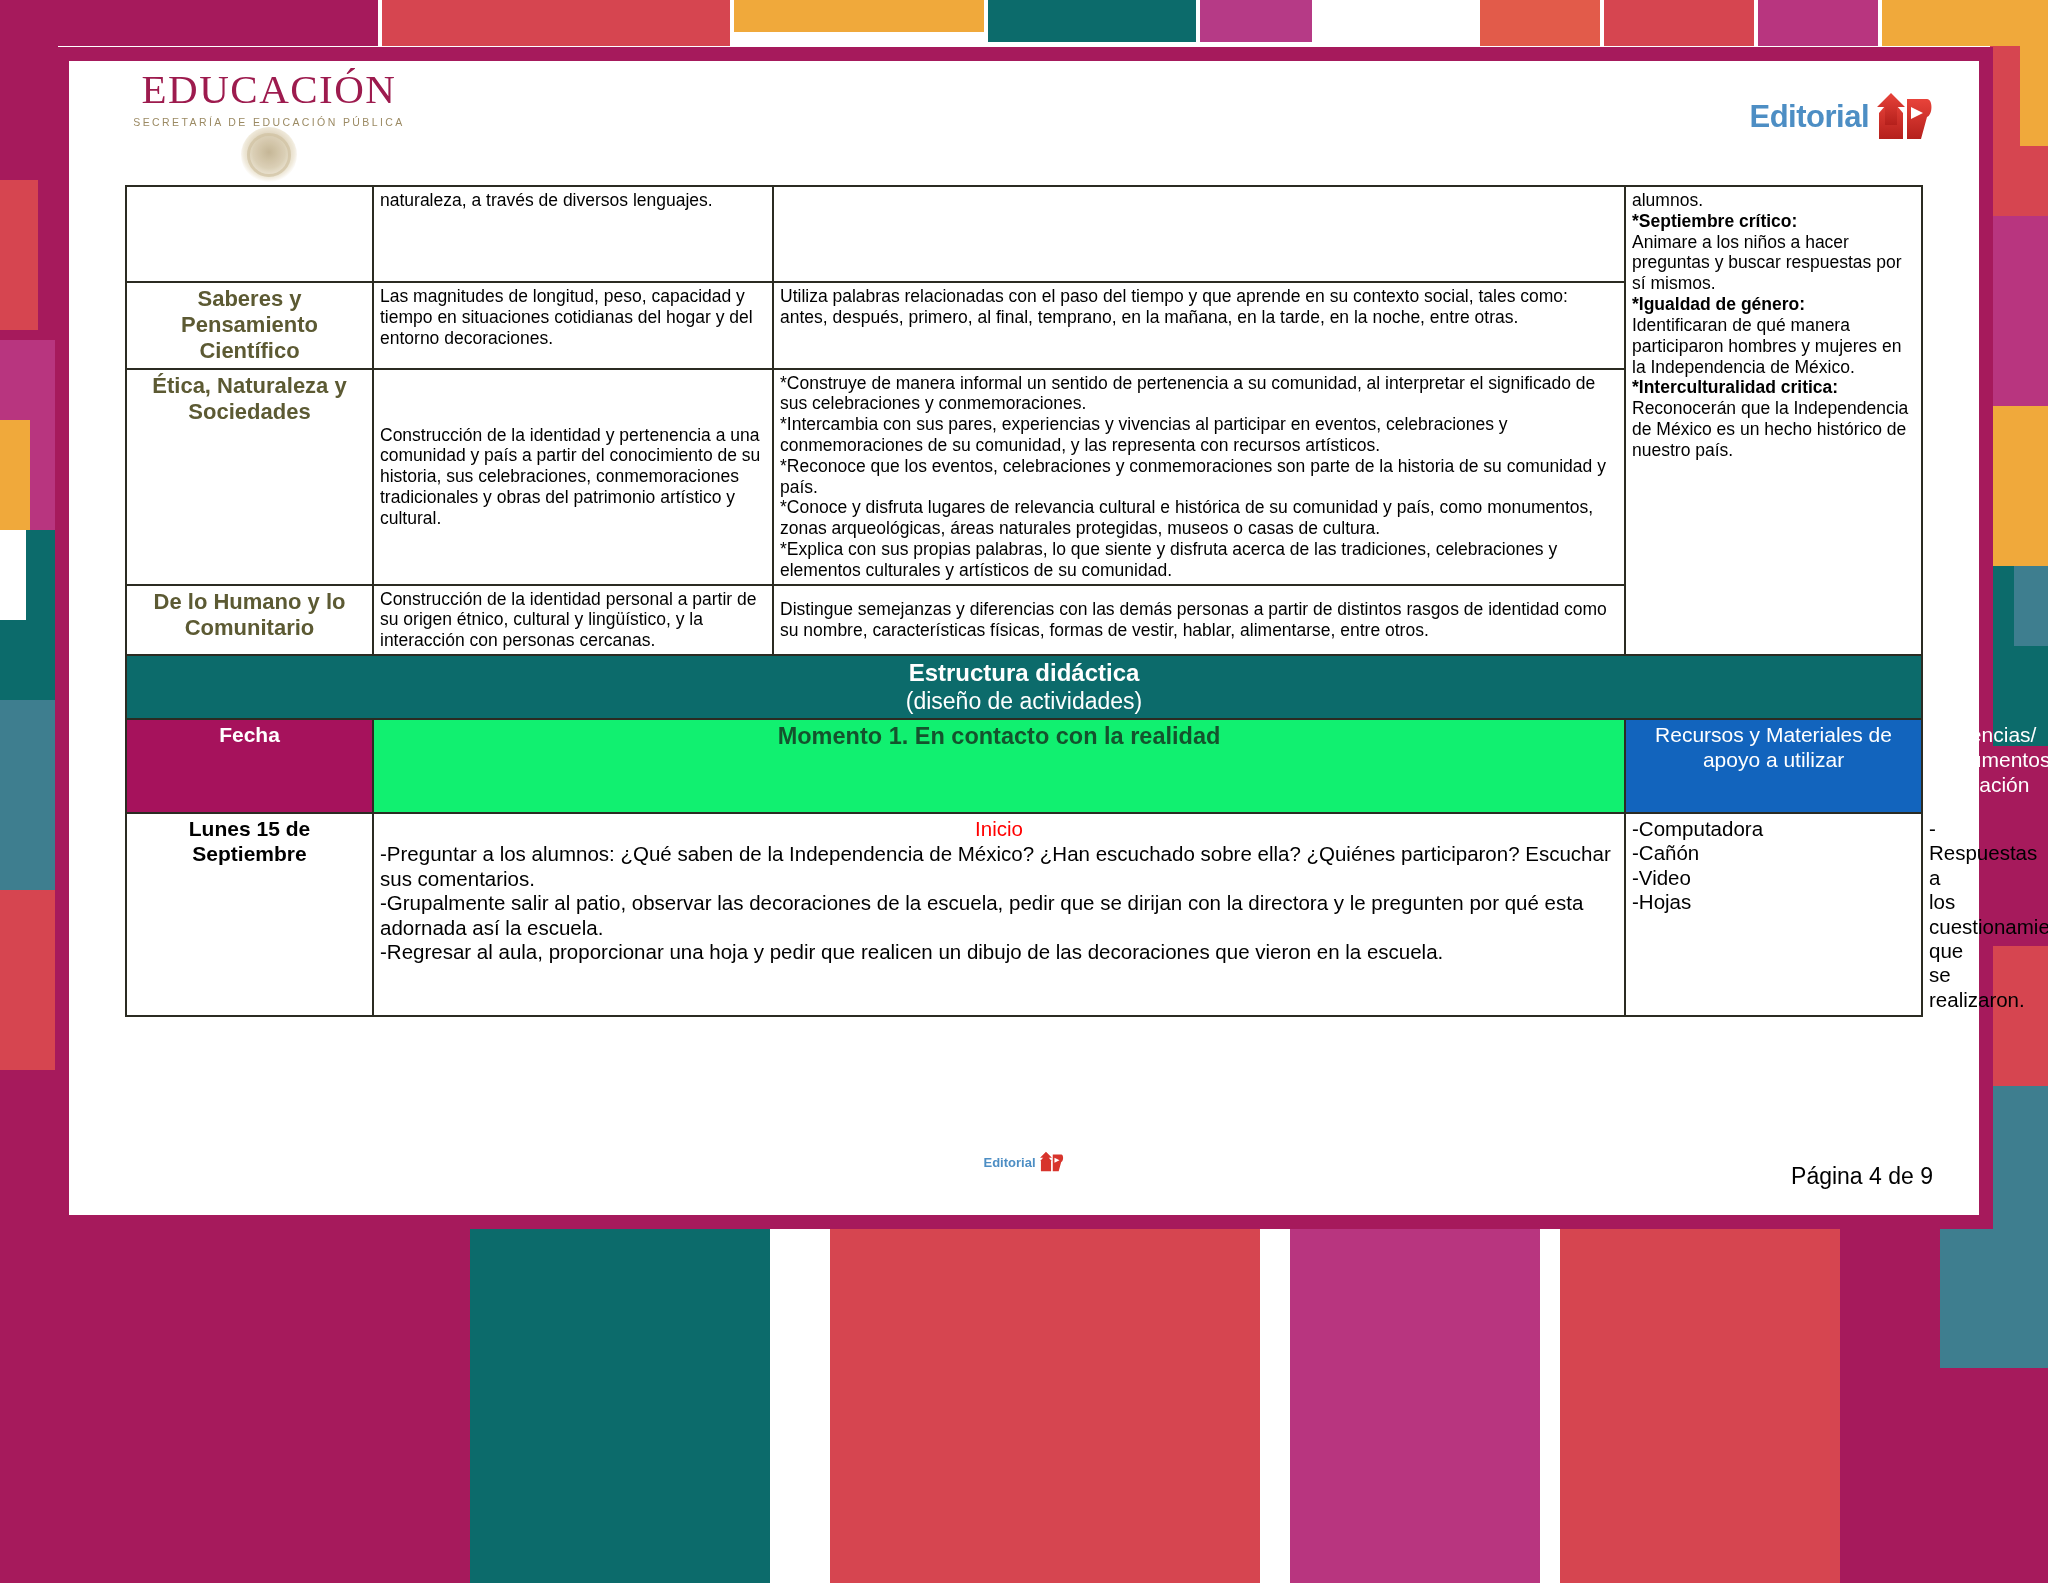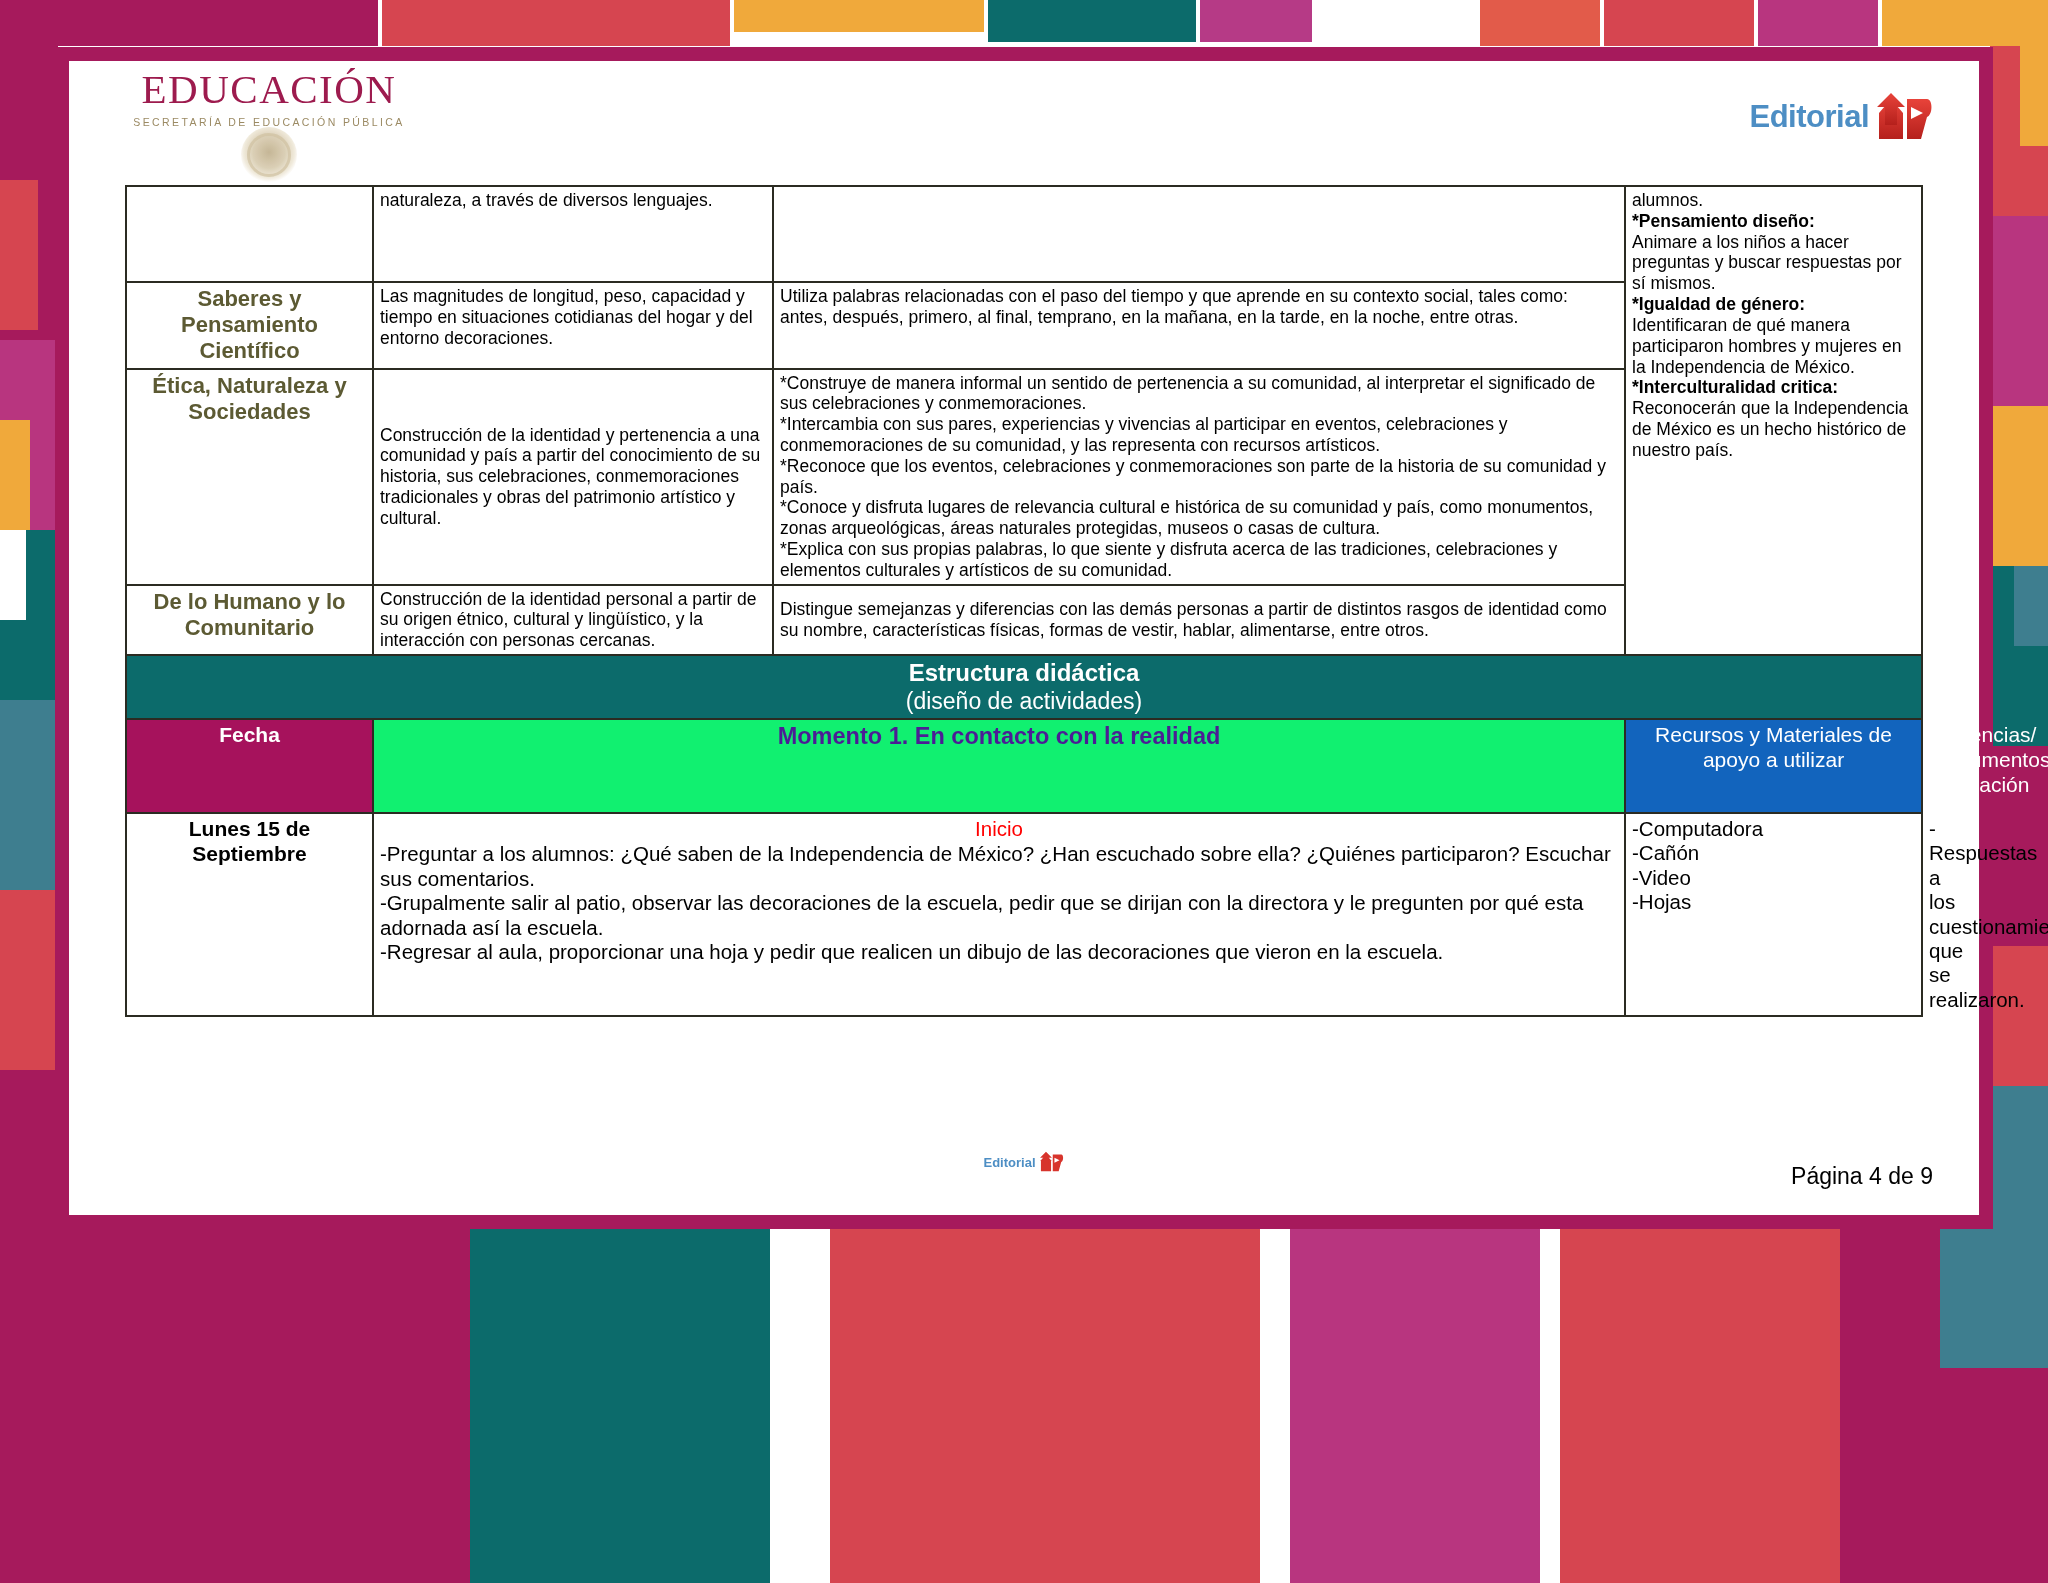--- a/index.html
+++ b/index.html
@@ -156,21 +156,21 @@
   td.h-fecha {
     background: #a6125c;
     color: #ffffff;
     font-weight: bold;
     font-size: 21px;
     text-align: center;
     vertical-align: middle;
   }
   td.h-momento {
     background: #11f070;
-    color: #4c1d95;
+    color: #14532d;
     font-weight: bold;
     font-size: 23.5px;
     text-align: center;
     vertical-align: middle;
   }
   td.h-recursos {
     background: #1264bd;
     color: #ffffff;
     font-size: 21px;
     text-align: center;
@@ -322,21 +322,21 @@
           <col class="col-d">
     </colgroup>
     <tbody>
 
       <tr>
         <td class="campo" style="height:88px;"></td>
         <td>naturaleza, a través de diversos lenguajes.</td>
         <td></td>
         <td rowspan="4" class="ejes">
           <span>alumnos.</span><br>
-          <b>*Pensamiento diseño:</b><br>
+          <b>*Septiembre crítico:</b><br>
           <span>Animare a los niños a hacer preguntas y buscar respuestas por sí mismos.</span><br>
           <b>*Igualdad de género:</b><br>
           <span>Identificaran de qué manera participaron hombres y mujeres en la Independencia de México.</span><br>
           <b>*Interculturalidad critica:</b><br>
           <span>Reconocerán que la Independencia de México es un hecho histórico de nuestro país.</span>
         </td>
       </tr>
 
       <tr>
         <td class="campo">Saberes y Pensamiento Científico</td>

